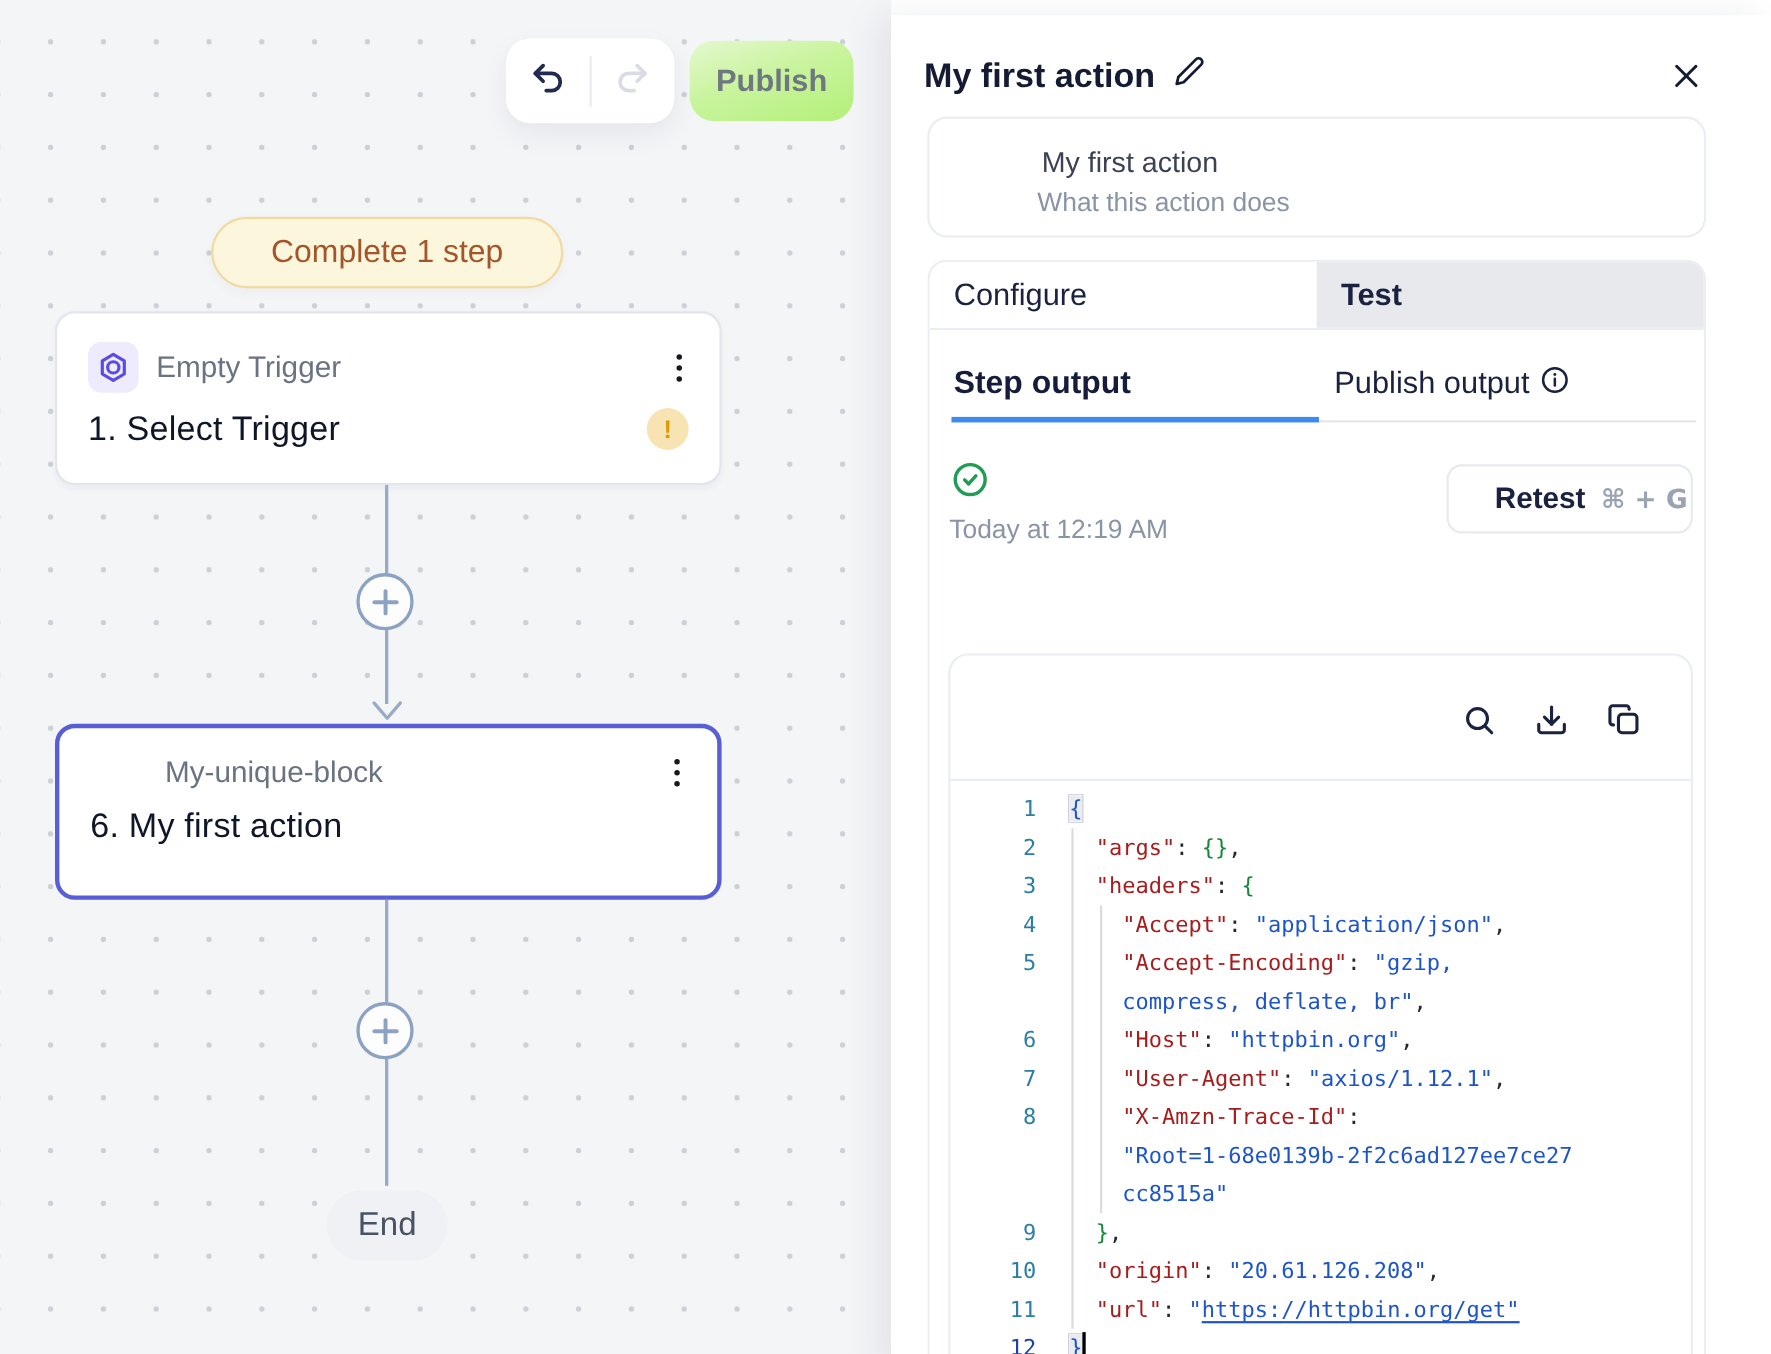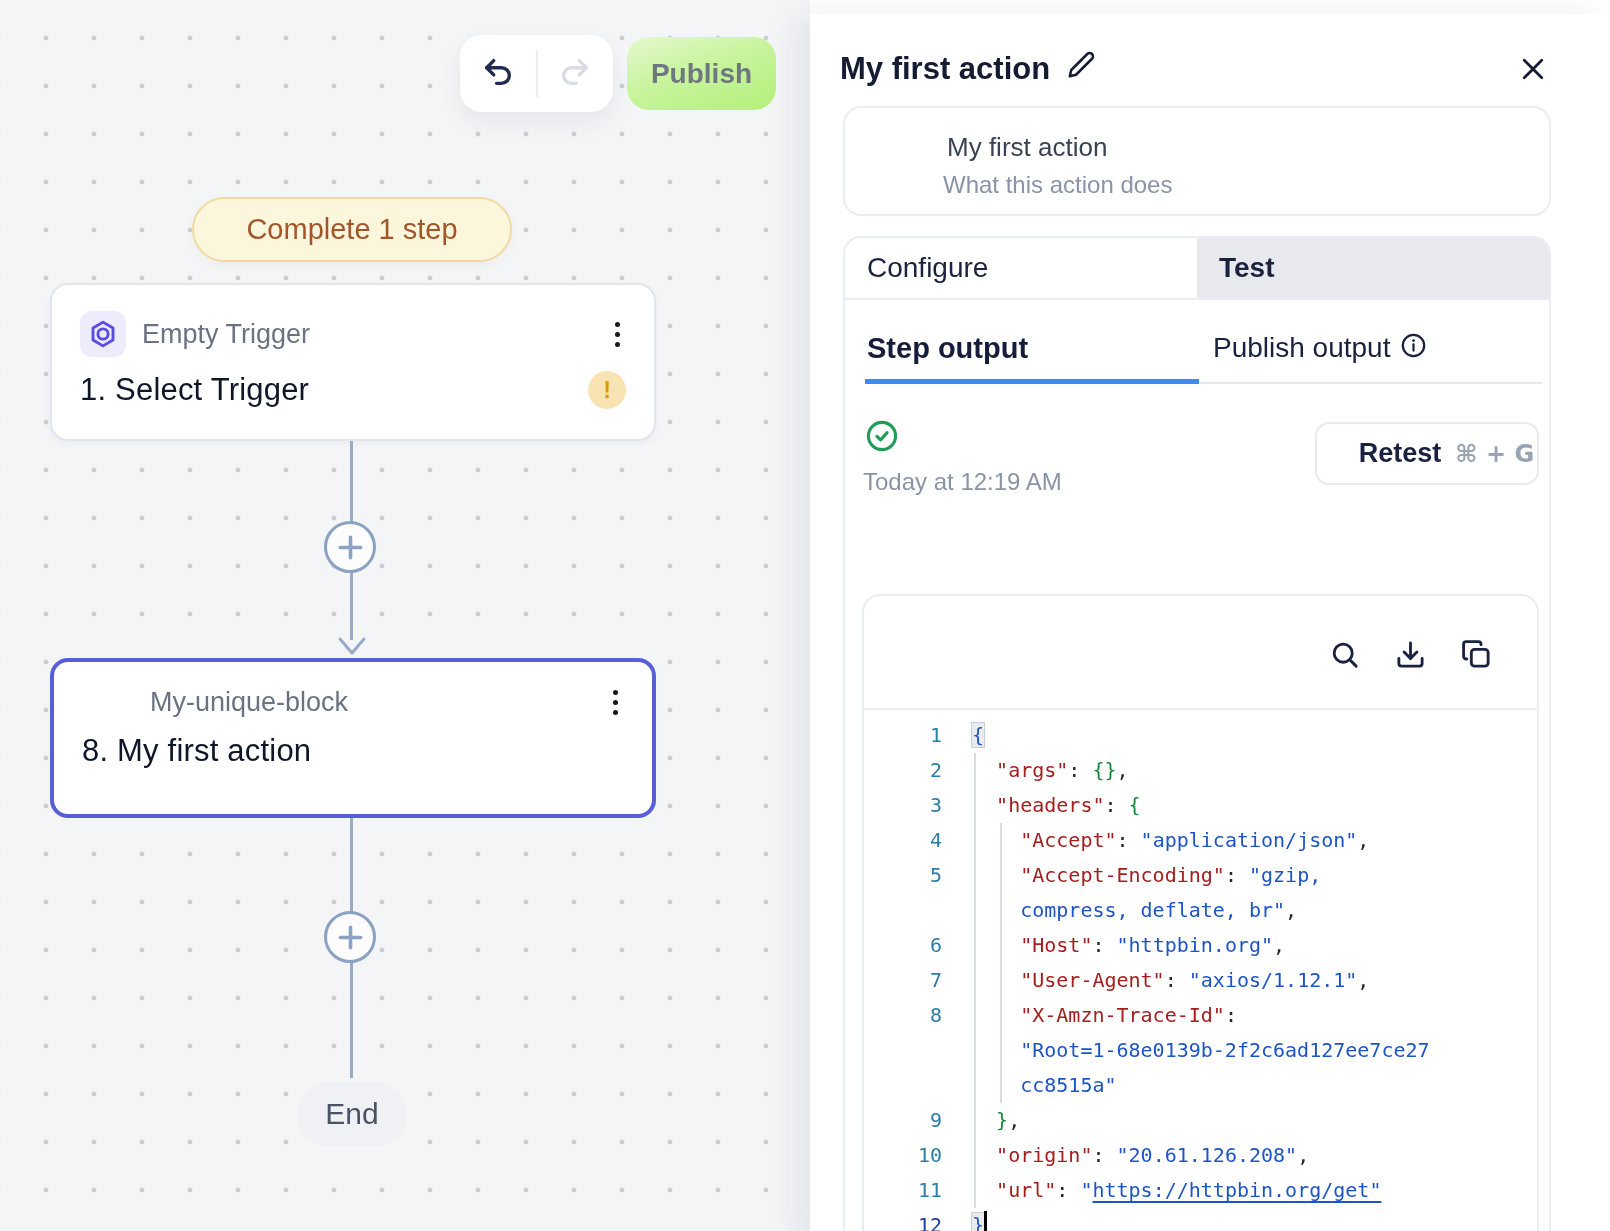--- a/index.html
+++ b/index.html
@@ -177,21 +177,21 @@
     <div class="node node-2">
       <div class="node-row1">
         <span class="node-sub indent">My-unique-block</span>
         <span class="kebab">
             <i></i>
             <i></i>
             <i></i>
           </span>
       </div>
       <div class="node-row2">
-        <span class="node-title">8. My first action</span>
+        <span class="node-title">6. My first action</span>
       </div>
     </div>
 
     <div class="vline vline-2"></div>
     <div class="plus-node plus-2">
       <svg width="27" height="27" viewBox="0 0 24 24" stroke="#8BA2C2" stroke-width="3.2" stroke-linecap="round">
         <line x1="12" y1="3" x2="12" y2="21"></line>
           <line x1="3" y1="12" x2="21" y2="12"></line>
       </svg>
     </div>

